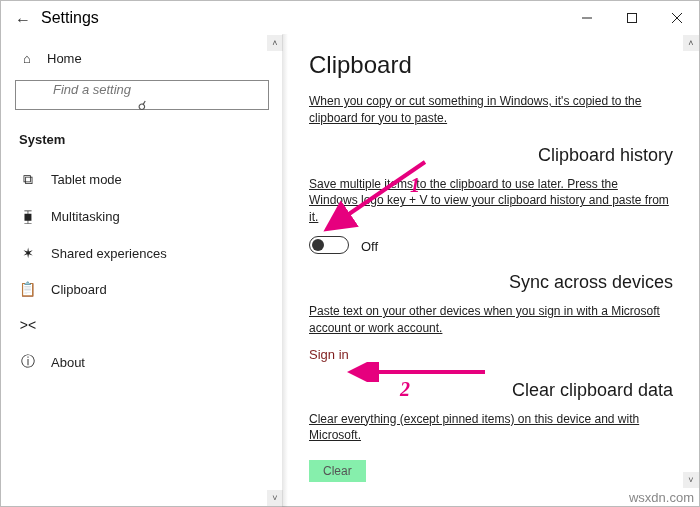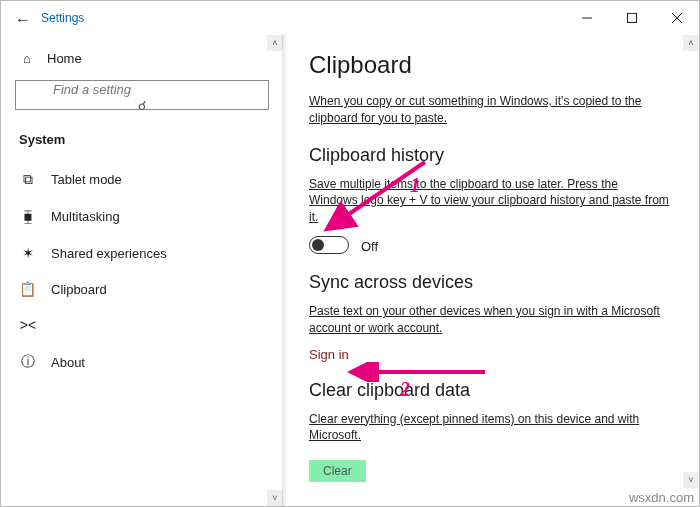--- a/index.html
+++ b/index.html
@@ -2,21 +2,21 @@
 <html><head>
 <meta charset="utf-8">
 <style>
   * { box-sizing: border-box; font-family: "Segoe UI", Arial, sans-serif; }
   body { margin: 0; width: 700px; height: 507px; background: #fff; overflow: hidden; font-size: 13px; color: #1a1a1a; position: relative; }
   .window { display: flex; flex-direction: column; height: 507px; border: 1px solid #bbb; }
   
   .titlebar { display: flex; align-items: center; height: 34px; background: #fff; }
   .tb-left { display: flex; align-items: center; gap: 10px; padding-left: 14px; }
   .tb-back { font-size: 16px; color: #333; }
-  .tb-title { font-size: 12px; color: #0369a1; }
+  .tb-title { font-size: 16px; color: #000000; }
   .tb-spacer { flex: 1; }
   .tb-sys { display: flex; }
   .tb-btn { width: 45px; height: 34px; display: flex; align-items: center; justify-content: center; font-size: 12px; color: #222; }
   .tb-btn svg { display:block; }
   
   .body { flex: 1; display: flex; min-height: 0; }
   .sidebar { width: 282px; background: #fff; display: flex; flex-direction: column; border-right: none; position: relative; }
   .sidebar-inner { padding: 10px 14px 0 14px; height: 100%; overflow: hidden; position: relative; }
   .home-row { display: flex; align-items: center; gap: 12px; padding: 6px 4px 14px 4px; }
   .home-row .icon { width: 16px; text-align: center; }
@@ -29,21 +29,21 @@
   .sb-scroll { position: absolute; right: 0; width: 16px; height: 16px; background: #eee; display:flex; align-items:center; justify-content:center; font-size:9px; color:#555; }
   .sb-scroll.top { top: 0; }
   .sb-scroll.bottom { bottom: 0; }
   
   .content-wrap { flex: 1; position: relative; display: flex; }
   .content { flex: 1; padding: 16px 26px 0 26px; overflow: hidden; }
   .content-scroll { position: absolute; right: 0; width: 16px; height: 16px; background: #eee; display:flex; align-items:center; justify-content:center; font-size:9px; color:#555;}
   .content-scroll.top { top: 0; }
   .content-scroll.bottom { bottom: 18px; }
   h1 { font-size: 24px; font-weight: 400; margin: 0 0 14px 0; }
-  h2 { font-size: 18px; font-weight: 400; margin: 18px 0 10px 0; }
+  h2 { font-size: 18px; font-weight: 400; margin: 18px 0 10px 0; text-align: right; }
   p { font-size: 12px; line-height: 1.4; margin: 0 0 10px 0; color: #222; max-width: 360px; text-decoration: underline;}
   .toggle-row { display: flex; align-items: flex-end; gap: 12px; margin: 2px 0 6px 0; }
   .toggle { width: 40px; height: 18px; border: 1px solid #333; border-radius: 9px; position: relative; background: #fff; }
   .toggle .knob { position: absolute; width: 12px; height: 12px; background: #333; border-radius: 50%; top: 2px; left: 2px; }
   .link { color: #7f1d1d; font-size: 13px; }
   .clear-btn { display:inline-block; background:#86efac; color:#555; padding:4px 14px; font-size:12px; margin-top:6px; }
   
   .arrow { position: absolute; pointer-events: none; }
   .num-label { position: absolute; font-size: 20px; font-weight: 600; color: #e6007e; font-family: Georgia, serif; font-style: italic; }
   

